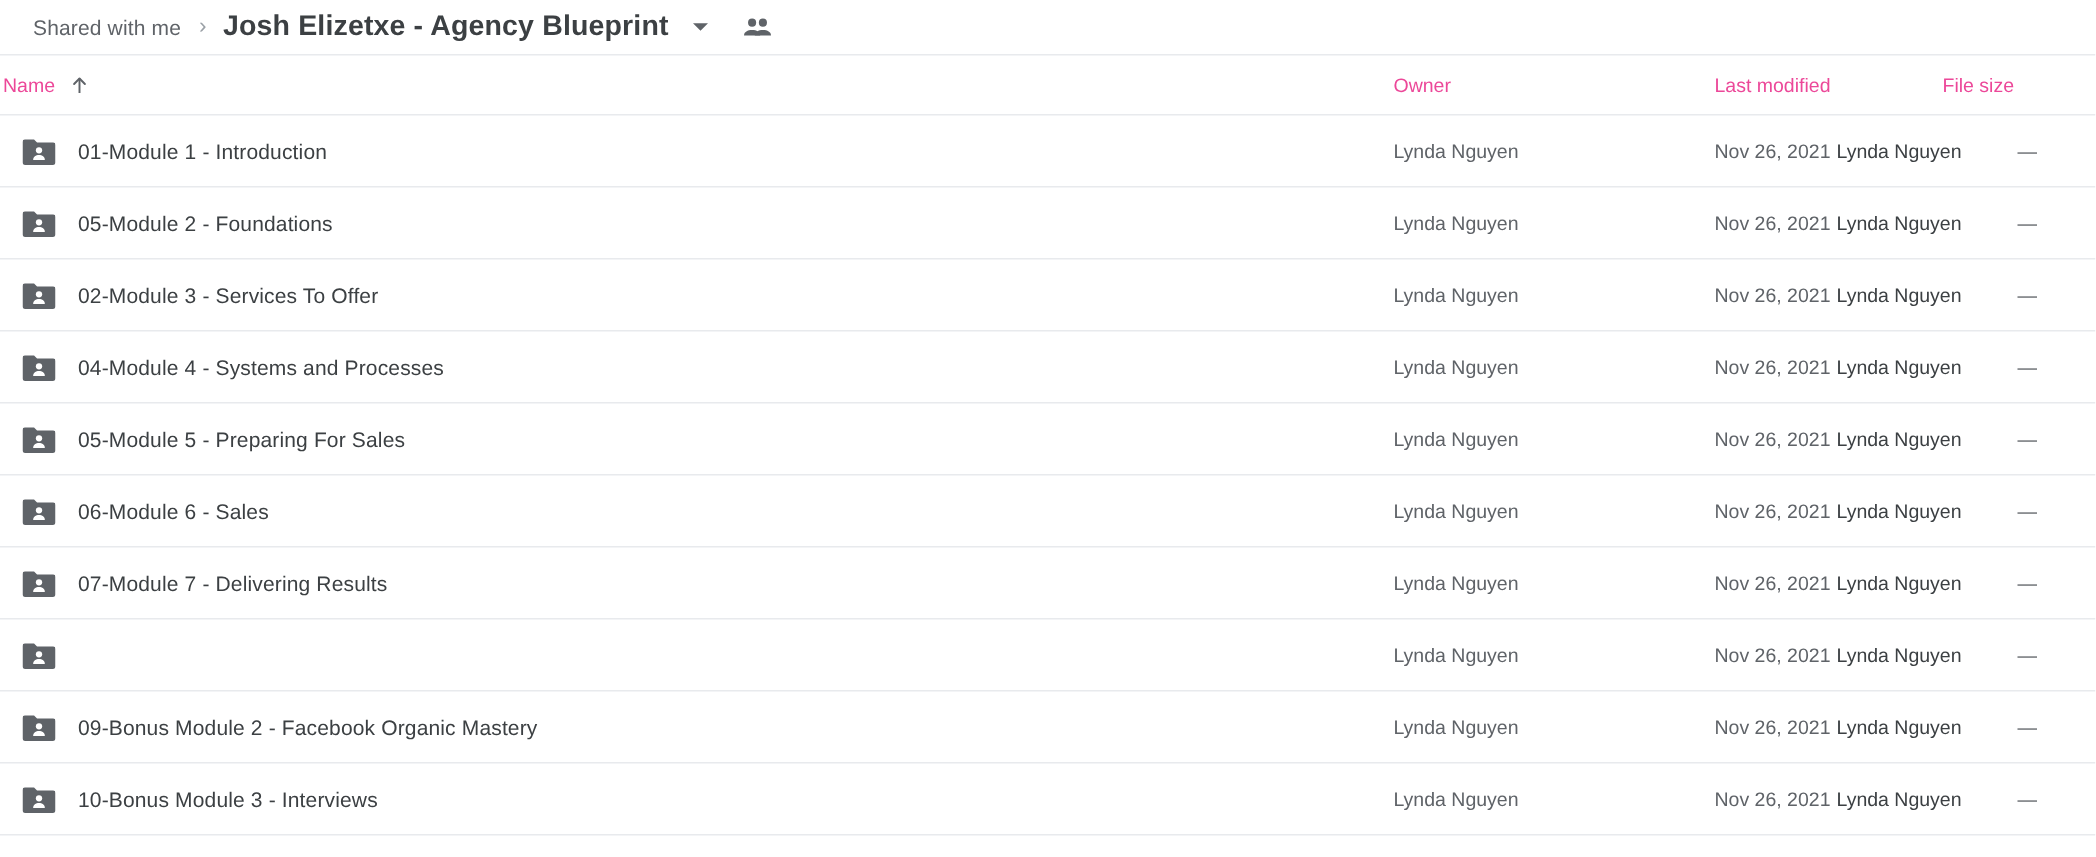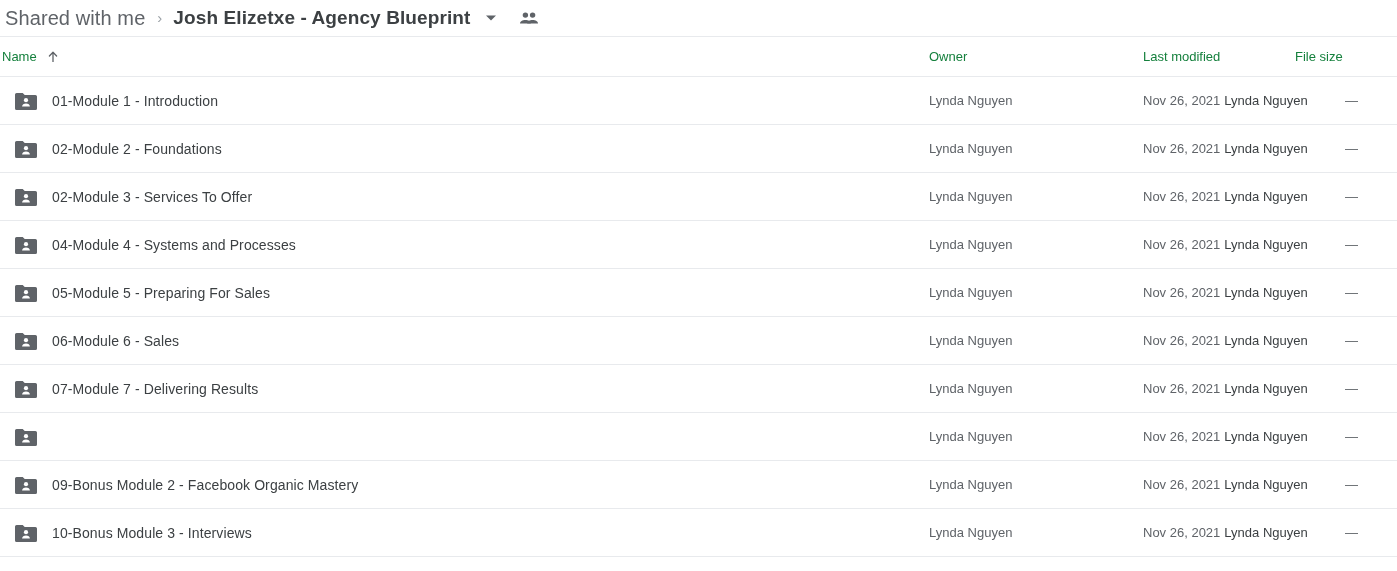--- a/index.html
+++ b/index.html
@@ -15,26 +15,27 @@
   
   .breadcrumb-bar {
     height: 37px;
     display: flex;
     align-items: center;
     padding-left: 5px;
     border-bottom: 1px solid #e8eaed;
     background: #fff;
   }
   .crumb-root {
-    font-size: 20px;
+    font-size: 14px;
     color: #5f6368;
     line-height: 22px;
     letter-spacing: 0.1px;
     white-space: nowrap;
     cursor: pointer;
+    margin-left: 17px;
   }
   .crumb-sep {
     margin: 0 11px 0 12px;
     color: #9aa0a6;
     font-size: 15px;
     line-height: 18px;
     display: inline-flex;
     align-items: center;
   }
   .crumb-current {
@@ -62,21 +63,21 @@
     cursor: pointer;
   }
 
   
   .list-header {
     height: 40px;
     display: flex;
     align-items: center;
     position: relative;
     border-bottom: 1px solid #e8eaed;
-    color: #15803d;
+    color: #ec4899;
     font-size: 13px;
   }
   .col-name {
     position: absolute;
     left: 2px;
     display: flex;
     align-items: center;
     cursor: pointer;
   }
   .col-name .label { margin-right: 8px; }
@@ -192,21 +193,21 @@
     </div>
     <div class="row">
       <span class="row-icon">
   <svg width="22" height="18" viewBox="0 0 22 18" aria-hidden="true">
     <path d="M0 2.6A1.6 1.6 0 0 1 1.6 1h6.1l2 2h10.7A1.6 1.6 0 0 1 22 4.6v11.8
              A1.6 1.6 0 0 1 20.4 18H1.6A1.6 1.6 0 0 1 0 16.4Z" fill="#5f6368"></path>
     <circle cx="11" cy="8.2" r="2.1" fill="#ffffff"></circle>
     <path d="M7.1 14.6c0-2.1 1.8-3.2 3.9-3.2s3.9 1.1 3.9 3.2z" fill="#ffffff"></path>
   </svg>
       </span>
-      <span class="row-name">02-Module 2 - Foundations</span>
+      <span class="row-name">05-Module 2 - Foundations</span>
       <span class="row-owner">Lynda Nguyen</span>
       <span class="row-modified"><span class="date">Nov 26, 2021</span><span class="by">Lynda Nguyen</span></span>
       <span class="row-filesize">—</span>
     </div>
     <div class="row">
       <span class="row-icon">
   <svg width="22" height="18" viewBox="0 0 22 18" aria-hidden="true">
     <path d="M0 2.6A1.6 1.6 0 0 1 1.6 1h6.1l2 2h10.7A1.6 1.6 0 0 1 22 4.6v11.8
              A1.6 1.6 0 0 1 20.4 18H1.6A1.6 1.6 0 0 1 0 16.4Z" fill="#5f6368"></path>
     <circle cx="11" cy="8.2" r="2.1" fill="#ffffff"></circle>

